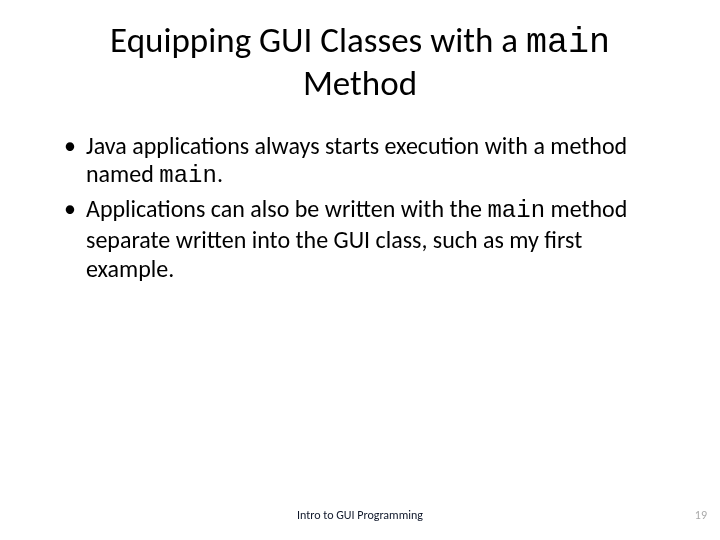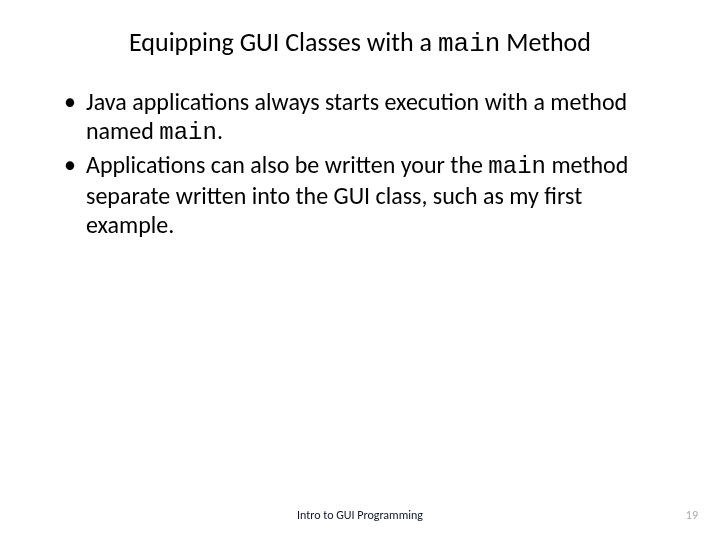--- a/index.html
+++ b/index.html
@@ -12,25 +12,24 @@
     position: relative;
     overflow: hidden;
   }
   .slide {
     width: 100%;
     height: 100%;
     padding: 20px 50px 0 50px;
     position: relative;
   }
   .title {
-    font-size: 26px;
+    font-size: 35px;
     font-weight: 400;
     text-align: center;
     line-height: 1.15;
-    margin-top: 8px;
     margin-bottom: 28px;
     padding: 0 20px;
   }
   .title .code {
     font-family: "Courier New", Courier, monospace;
   }
   .bullets {
     list-style: none;
     padding-left: 10px;
   }
@@ -56,39 +55,39 @@
     bottom: 18px;
     left: 0;
     width: 100%;
     text-align: center;
     font-size: 12px;
     color: #0f172a;
   }
   .page-number {
     position: absolute;
     bottom: 18px;
-    right: 22px;
+    right: 13px;
     font-size: 12px;
     color: #a9a9a9;
   }
 </style>
 </head>
 <body>
 
 <div class="slide">
 
   <h1 class="title">
     <span>Equipping GUI Classes with a </span><span class="code">main</span><span> Method</span>
   </h1>
 
   <ul class="bullets">
     <li>
       <span>Java applications always starts execution with a method named </span><span class="code">main</span><span>.</span>
     </li>
     <li>
-      <span>Applications can also be written your the </span><span class="code">main</span><span> method separate written into the GUI class, such as my first example.</span>
+      <span>Applications can also be written with the </span><span class="code">main</span><span> method separate written into the GUI class, such as my first example.</span>
     </li>
   </ul>
 
   <div class="footer">Intro to GUI Programming</div>
   <div class="page-number">19</div>
 
 </div>
 
 </body></html>

